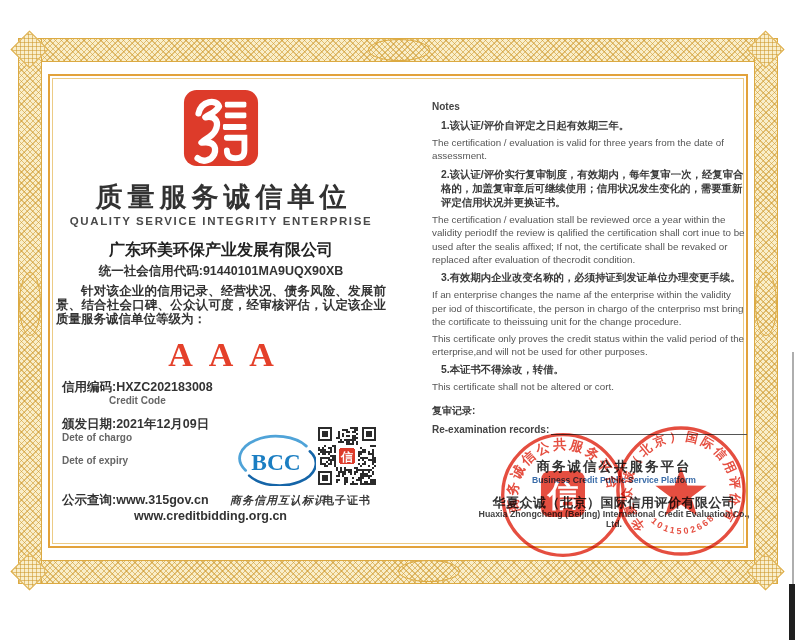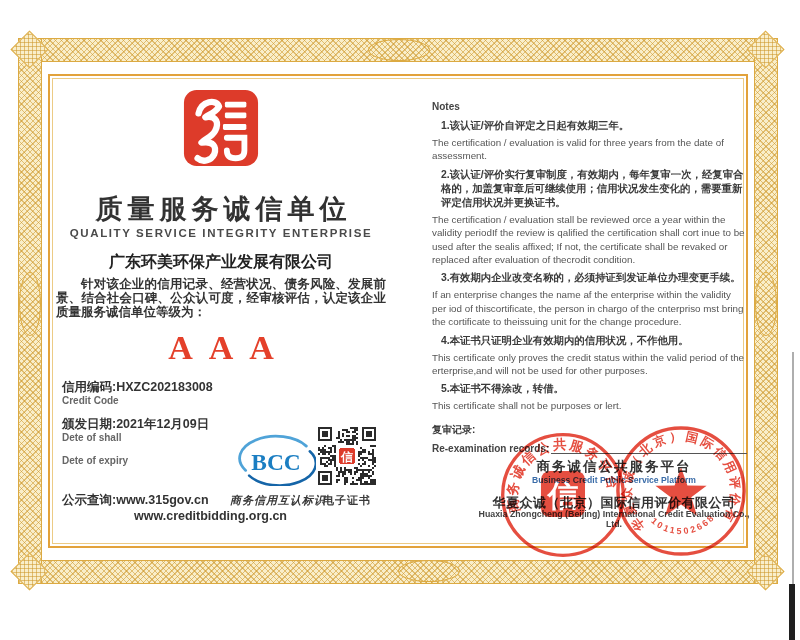--- a/index.html
+++ b/index.html
@@ -35,33 +35,33 @@
            border:2px solid #e2a23b; }
   .frame::after { content:""; position:absolute; inset:2px; border:1px solid #eccb85; }
 
   
   .artifact-line { position:absolute; left:792px; top:352px; width:2px; height:232px; background:#6b6b6b; opacity:.55; }
   .artifact-bar  { position:absolute; left:789px; top:584px; width:6px; height:56px; background:#1f1f1f; }
 
   
   .left-col { position:absolute; left:56px; top:88px; width:330px; text-align:center; }
   .logo-wrap { width:78px; height:80px; margin:0 auto; }
-  .title-cn { margin-top:26px; font-size:27px; font-weight:700; letter-spacing:5px; padding-left:5px; color:#323232; line-height:30px; }
+  .title-cn { margin-top:14px; font-size:27px; font-weight:700; letter-spacing:5px; padding-left:5px; color:#323232; line-height:30px; }
   .title-en { margin-top:2px; font-size:11.5px; font-weight:700; letter-spacing:1.6px; color:#4a4a4a; line-height:14px; }
   .company  { margin-top:11px; font-size:16px; font-weight:700; color:#222; line-height:21px; }
   .uscc     { margin-top:3px; font-size:12.5px; font-weight:700; color:#333; line-height:16px; }
   .statement{ margin-top:6px; font-size:12.5px; font-weight:700; color:#333; line-height:13.9px;
               text-align:justify; text-indent:2em; }
   .grade    { margin-top:5px; font-family:"Liberation Serif","DejaVu Serif",serif; font-size:34px; font-weight:700;
               color:#e4402a; letter-spacing:16px; padding-left:16px; line-height:46px; }
 
   .field { position:absolute; left:62px; }
   .field-cn { font-size:12.5px; font-weight:700; color:#333; line-height:16px; }
   .field-en { font-size:10px; font-weight:600; color:#666; line-height:12px; }
-  .f-credit { top:379px; }
+  .f-credit { top:379px;text-align:center; }
   .f-issue  { top:416px; }
   .f-expiry { top:455px; }
   .f-query  { top:492px; }
   .url2 { padding-left:72px; }
 
   .bcc-logo { position:absolute; left:236px; top:434px; width:80px; height:52px; }
   .bcc-caption { position:absolute; left:220px; top:493px; width:116px; text-align:center;
                  font-size:11px; font-weight:700; letter-spacing:1px; color:#3a3a3a;font-style:italic; }
   .qr { position:absolute; left:318px; top:427px; width:58px; height:58px; }
   .qr-caption { position:absolute; left:316px; top:493px; width:62px; text-align:center;
@@ -114,31 +114,32 @@
         <rect x="44" y="14" width="22" height="6" rx="1.5" fill="#fff"></rect>
         <rect x="44" y="25" width="22" height="6" rx="1.5" fill="#fff"></rect>
         <rect x="42" y="37" width="24" height="6" rx="1.5" fill="#fff"></rect>
         <path d="M46,51 h18 v13 q0,8 -9,8 q-9,0 -9,-8" fill="none" stroke="#fff" stroke-width="6" stroke-linecap="round"></path>
         <path d="M17,26 C20,13 35,11 38,19 C34,26 27,27 24,30 C36,28 38,36 34,44 C31,50 24,52 20,56 C32,54 36,60 33,68 C30,74 22,77 16,72" fill="none" stroke="#fff" stroke-width="6.5" stroke-linecap="round" stroke-linejoin="round"></path>
       </svg>
     </div>
     <div class="title-cn">质量服务诚信单位</div>
     <div class="title-en">QUALITY SERVICE INTEGRITY ENTERPRISE</div>
     <div class="company">广东环美环保产业发展有限公司</div>
+    <div class="uscc">统一社会信用代码:91440101MA9UQX90XB</div>
     <div class="statement">针对该企业的信用记录、经营状况、债务风险、发展前景、结合社会口碑、公众认可度，经审核评估，认定该企业质量服务诚信单位等级为：</div>
     <div class="grade">AAA</div>
   </div>
 
   <div class="field f-credit">
     <div class="field-cn">信用编码:HXZC202183008</div>
     <div class="field-en">Credit Code</div>
   </div>
   <div class="field f-issue">
     <div class="field-cn">颁发日期:2021年12月09日</div>
-    <div class="field-en">Dete of shall</div>
+    <div class="field-en">Dete of chargo</div>
   </div>
   <div class="field f-expiry">
     <div class="field-en">Dete of expiry</div>
   </div>
   <div class="field f-query">
     <div class="field-cn">公示查询:www.315gov.cn</div>
     <div class="field-cn url2">www.creditbidding.org.cn</div>
   </div>
 
   <div class="bcc-logo">
@@ -406,24 +407,23 @@
 
   <div class="right-col">
     <div class="notes-title-en">Notes</div>
 
     <div class="note-cn">1.该认证/评价自评定之日起有效期三年。</div>
     <div class="note-en">The certification / evaluation is valid for three years from the date of assessment.</div>
     <div class="note-cn">2.该认证/评价实行复审制度，有效期内，每年复审一次，经复审合格的，加盖复审章后可继续使用；信用状况发生变化的，需要重新评定信用状况并更换证书。</div>
     <div class="note-en">The certification / evaluation stall be reviewed orce a year within the validity periodIf the review is qalified the certification shall cort inue to be used after the sealis affixed; If not, the certificate shall be revaked or replaced after evaluation of thecrodit condition.</div>
     <div class="note-cn">3.有效期内企业改变名称的，必须持证到发证单位办理变更手续。</div>
     <div class="note-en">If an enterprise changes the name af the enterprise within the validity per iod of thiscortificate, the person in chargo of the cnterpriso mst bring the cortificate to theissuing unit for the change procedure.</div>
-    <div class="note-cn">4.本证书只证明企业有效期内的信用状况，不作他用。</div>
     <div class="note-en">This certificate only proves the credit status within the valid period of the erterprise,and will not be used for other purposes.</div>
     <div class="note-cn">5.本证书不得涂改，转借。</div>
-    <div class="note-en">This certificate shall not be purposes or lert.</div>
+    <div class="note-en">This certificate shall not be altered or cort.</div>
 
     <div class="reexam-cn">复审记录:</div>
     <div class="reexam-row">
       <span class="reexam-en">Re-examination records:</span>
       <span class="reexam-line"></span>
     </div>
   </div>
 
   <div class="footer-text platform-cn">商务诚信公共服务平台</div>
   <div class="footer-text platform-en">Business Credit Public Service Platform</div>

